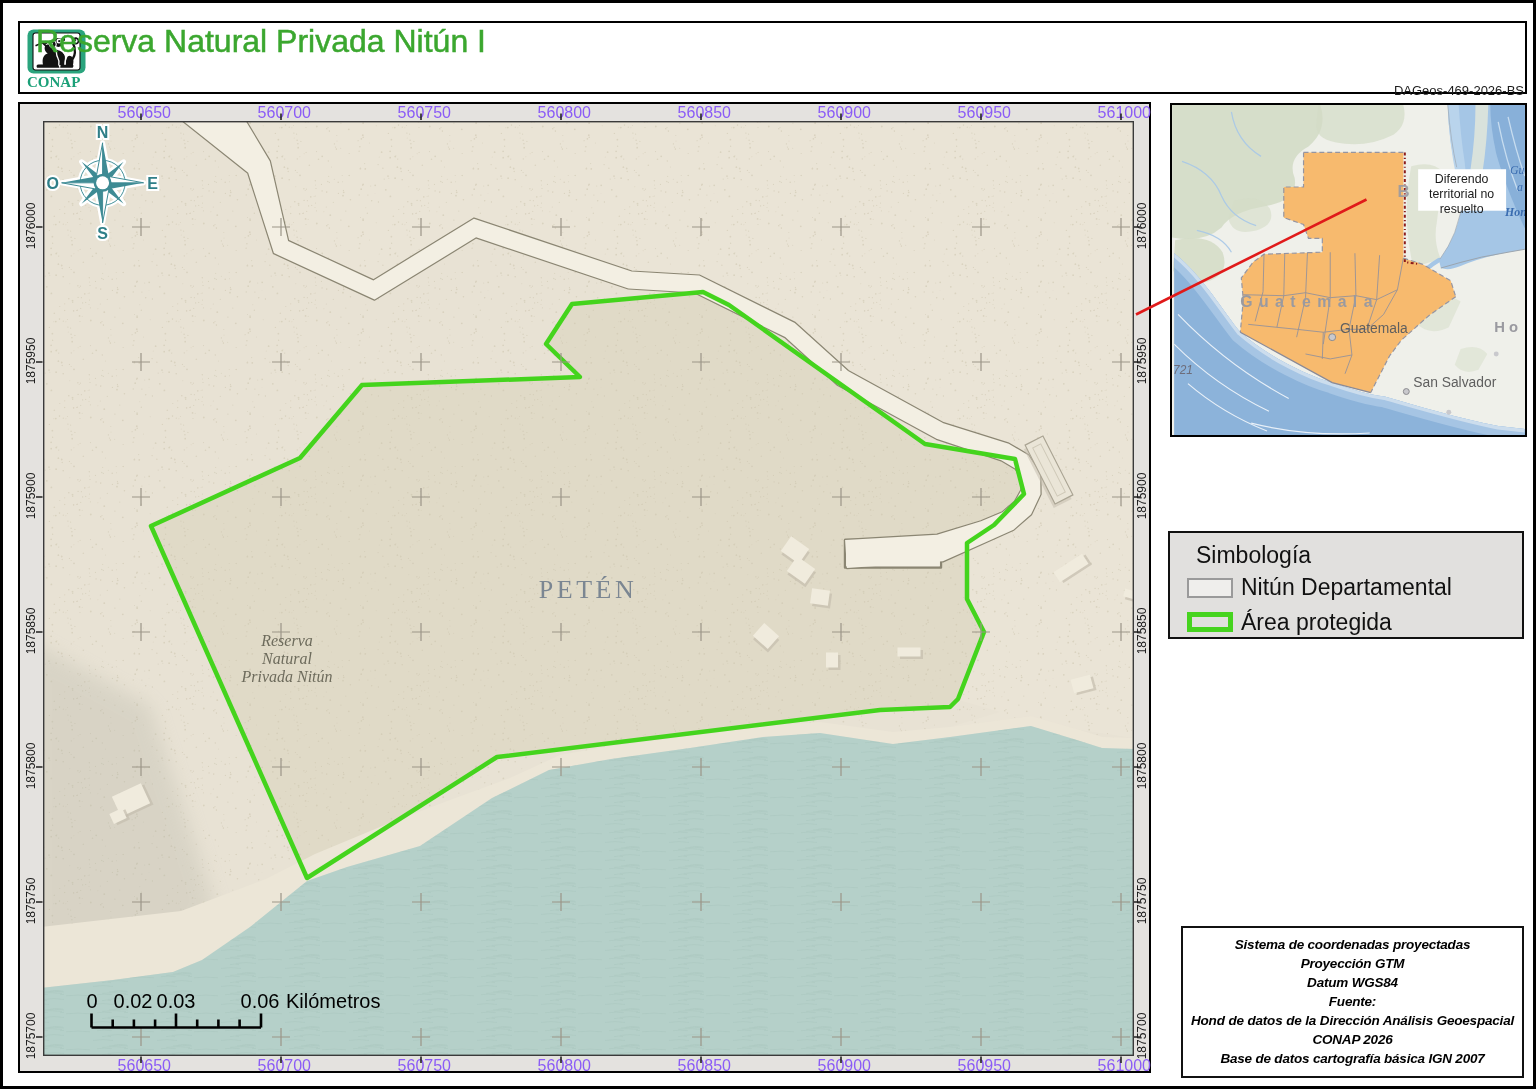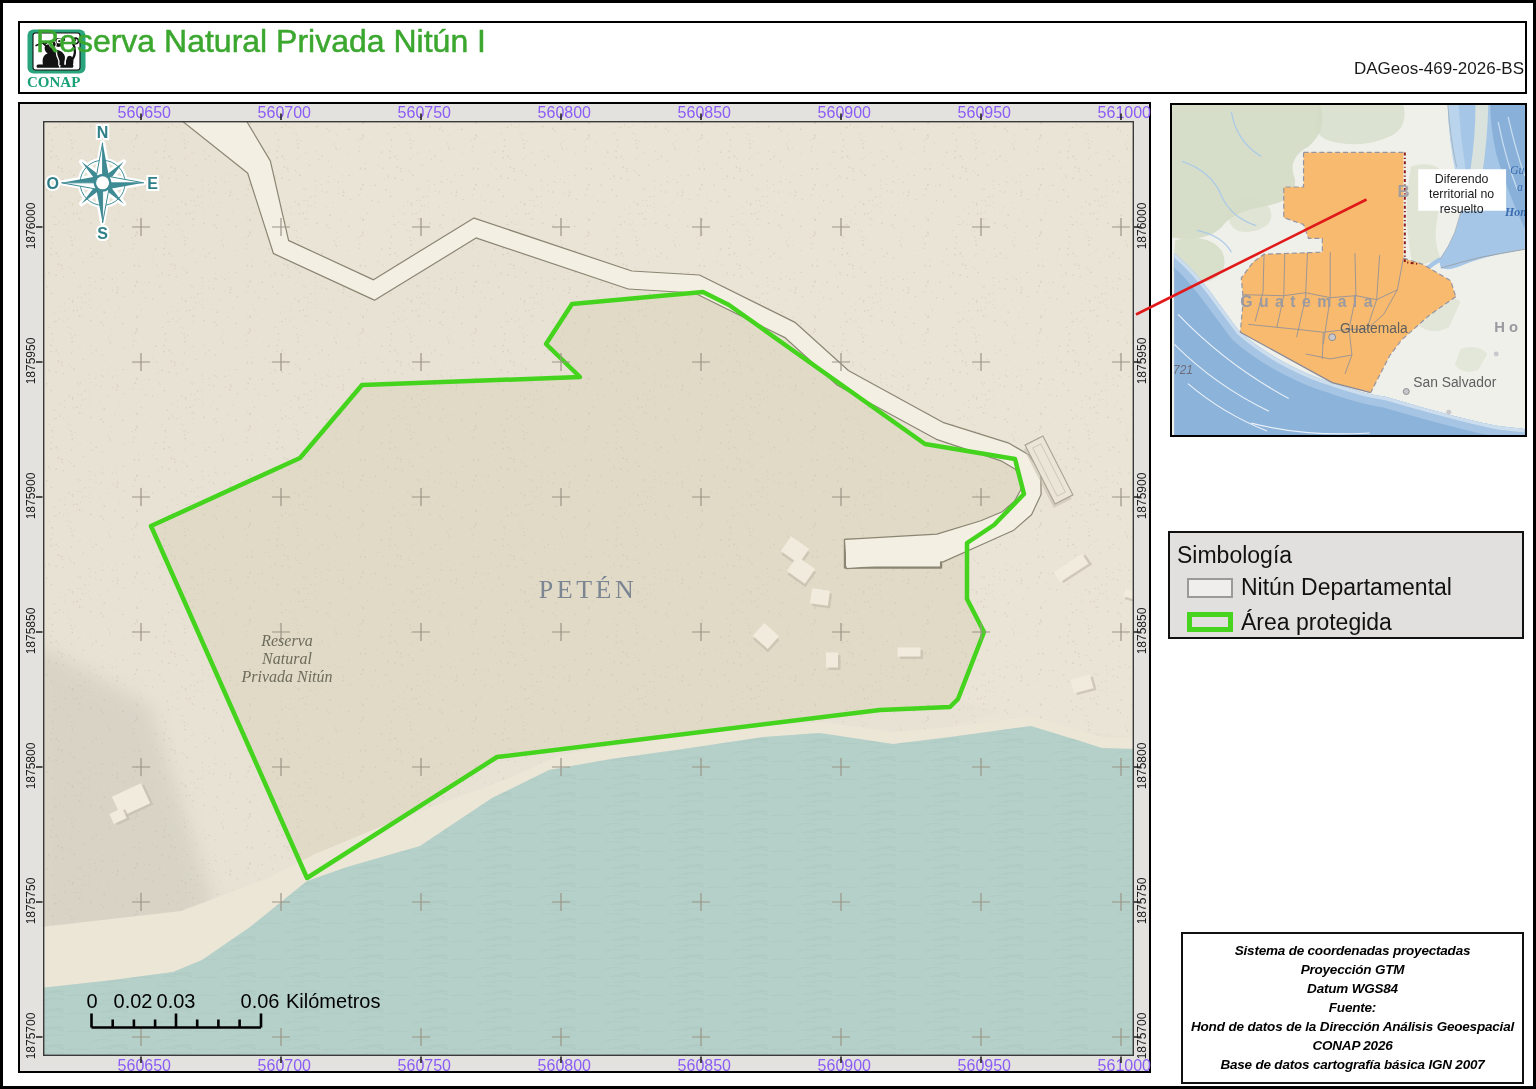--- a/index.html
+++ b/index.html
@@ -1,33 +1,33 @@
 <!DOCTYPE html>
 <html><head>
 <meta charset="utf-8">
 <style>
 html,body{margin:0;padding:0;}
 body{width:1536px;height:1089px;font-family:"Liberation Sans",sans-serif;background:#fff;overflow:hidden;}
 .page{position:absolute;left:0;top:0;width:1536px;height:1089px;background:#fff;}
 .pborder{position:absolute;left:0;top:0;width:1530px;height:1083px;border:3px solid #000;}
 .hdr{position:absolute;left:18px;top:21px;width:1505px;height:69px;border:2px solid #000;background:#fff;}
 .title{position:absolute;left:16px;top:0px;width:100%;text-align:left;font-size:32px;color:#3ba72f;-webkit-text-stroke:0.5px #3ba72f;}
-.dageos{position:absolute;right:1px;top:36px;font-size:17px;color:#1a1a1a;}
+.dageos{position:absolute;right:1px;top:60px;font-size:13px;color:#1a1a1a;}
 .logo{position:absolute;left:7px;top:6px;}
 .conaptxt{position:absolute;left:7px;top:51px;width:59px;text-align:left;font-family:"Liberation Serif",serif;font-size:15px;font-weight:bold;color:#1ba078;letter-spacing:0px;}
 .mapframe{position:absolute;left:18px;top:102px;width:1129px;height:967px;border:2px solid #000;background:#e4e2df;}
 .glabel{position:absolute;font-size:16px;color:#8b5cf6;width:60px;text-align:right;}
 .glabelv{position:absolute;font-size:12px;color:#1a1a1a;width:60px;text-align:center;transform:rotate(-90deg);}
 .inset{position:absolute;left:1170px;top:103px;width:357px;height:334px;border:2px solid #000;box-sizing:border-box;}
 .legend{position:absolute;left:1168px;top:531px;width:356px;height:108px;border:2px solid #111;box-sizing:border-box;background:#e1e0de;}
-.leg-title{position:absolute;left:7px;top:9px;font-size:23px;color:#111;}
+.leg-title{position:absolute;left:26px;top:9px;font-size:23px;color:#111;}
 .leg-row1{position:absolute;left:17px;top:45px;width:46px;height:20px;background:#efeeec;border:2px solid #9a9a9a;box-sizing:border-box;}
 .leg-row2{position:absolute;left:17px;top:79px;width:46px;height:20px;background:#e1e0de;border:5px solid #46d41f;box-sizing:border-box;}
 .leg-lab{position:absolute;left:71px;font-size:23px;color:#111;}
-.infobox{position:absolute;left:1181px;top:926px;width:343px;height:152px;border:2px solid #111;box-sizing:border-box;background:#fff;font-weight:bold;font-style:italic;font-size:13.5px;letter-spacing:-0.2px;color:#000;margin-top:6px;}
+.infobox{position:absolute;left:1181px;top:926px;width:343px;height:152px;border:2px solid #111;box-sizing:border-box;background:#fff;font-weight:bold;font-style:italic;font-size:13.5px;letter-spacing:-0.2px;color:#000;}
 .infobox .ctr{text-align:center;line-height:19px;margin-top:7px;}
 .infobox .lft{text-align:center;line-height:19px;margin:0 8px;}
 .ovl{position:absolute;left:0;top:0;pointer-events:none;}
 </style>
 </head>
 <body>
 <div class="page">
 <div class="pborder"></div>
 
 <div class="hdr">

